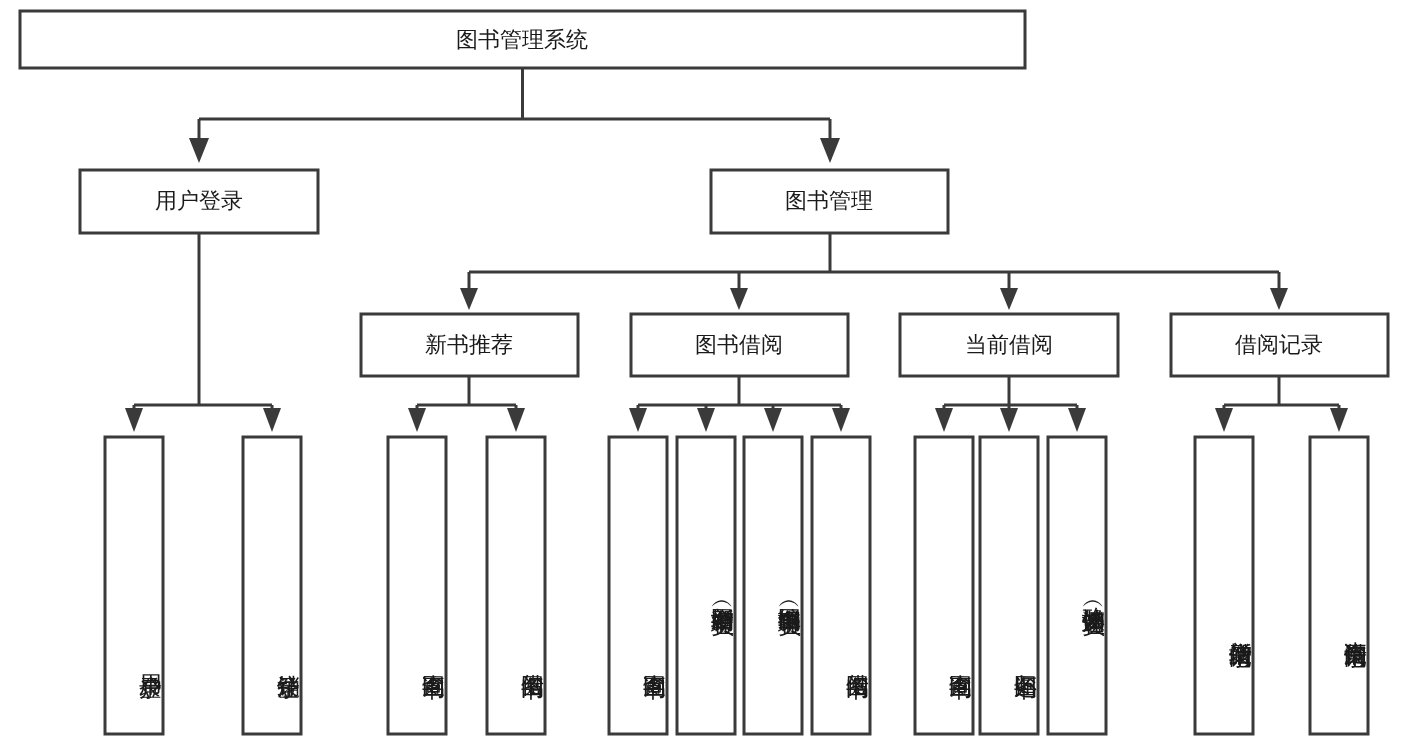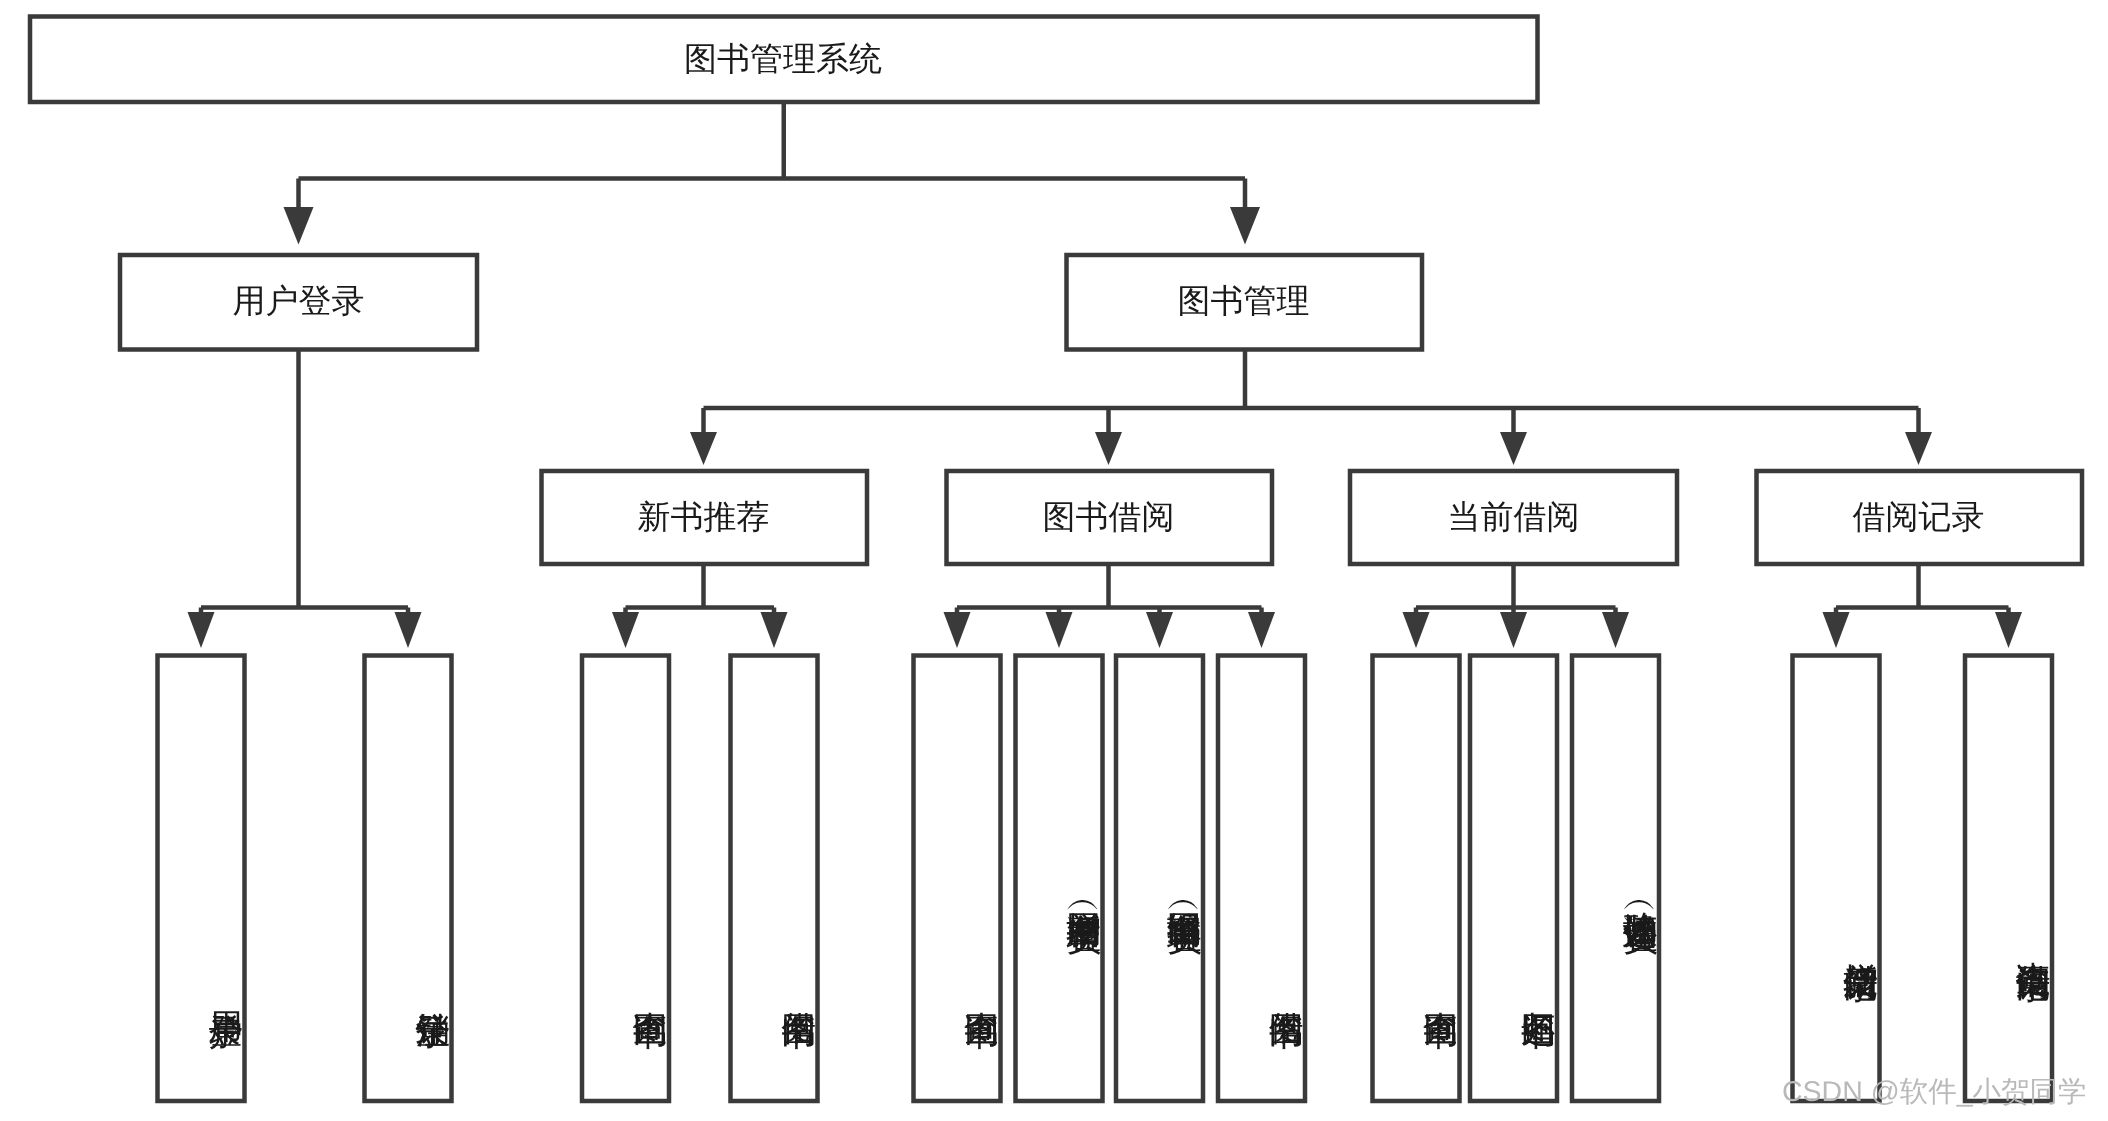--- a/index.html
+++ b/index.html
@@ -223,14 +223,13 @@
   <div class="vlabel-wrap" style="left:609px; top:437px; width:58px; height:297px; padding-top:72px;">查询图书</div>
   <div class="vlabel-wrap" style="left:677px; top:437px; width:58px; height:297px; padding-top:8px;">新增图书（管理员）</div>
   <div class="vlabel-wrap" style="left:744px; top:437px; width:58px; height:297px; padding-top:8px;">编辑图书（管理员）</div>
   <div class="vlabel-wrap" style="left:812px; top:437px; width:58px; height:297px; padding-top:72px;">借阅图书</div>
   <div class="vlabel-wrap" style="left:915px; top:437px; width:58px; height:297px; padding-top:72px;">查询图书</div>
   <div class="vlabel-wrap" style="left:980px; top:437px; width:58px; height:297px; padding-top:72px;">归还图书</div>
   <div class="vlabel-wrap" style="left:1048px; top:437px; width:58px; height:297px; padding-top:8px;">确认归还（管理员）</div>
   <div class="vlabel-wrap" style="left:1195px; top:437px; width:58px; height:297px; padding-top:40px;">新增借阅记录</div>
   <div class="vlabel-wrap" style="left:1310px; top:437px; width:58px; height:297px; padding-top:40px;">查询借阅记录</div>
 
-  <div class="watermark">CSDN @软件_小贺同学</div>
 </div>
 
 </body></html>

